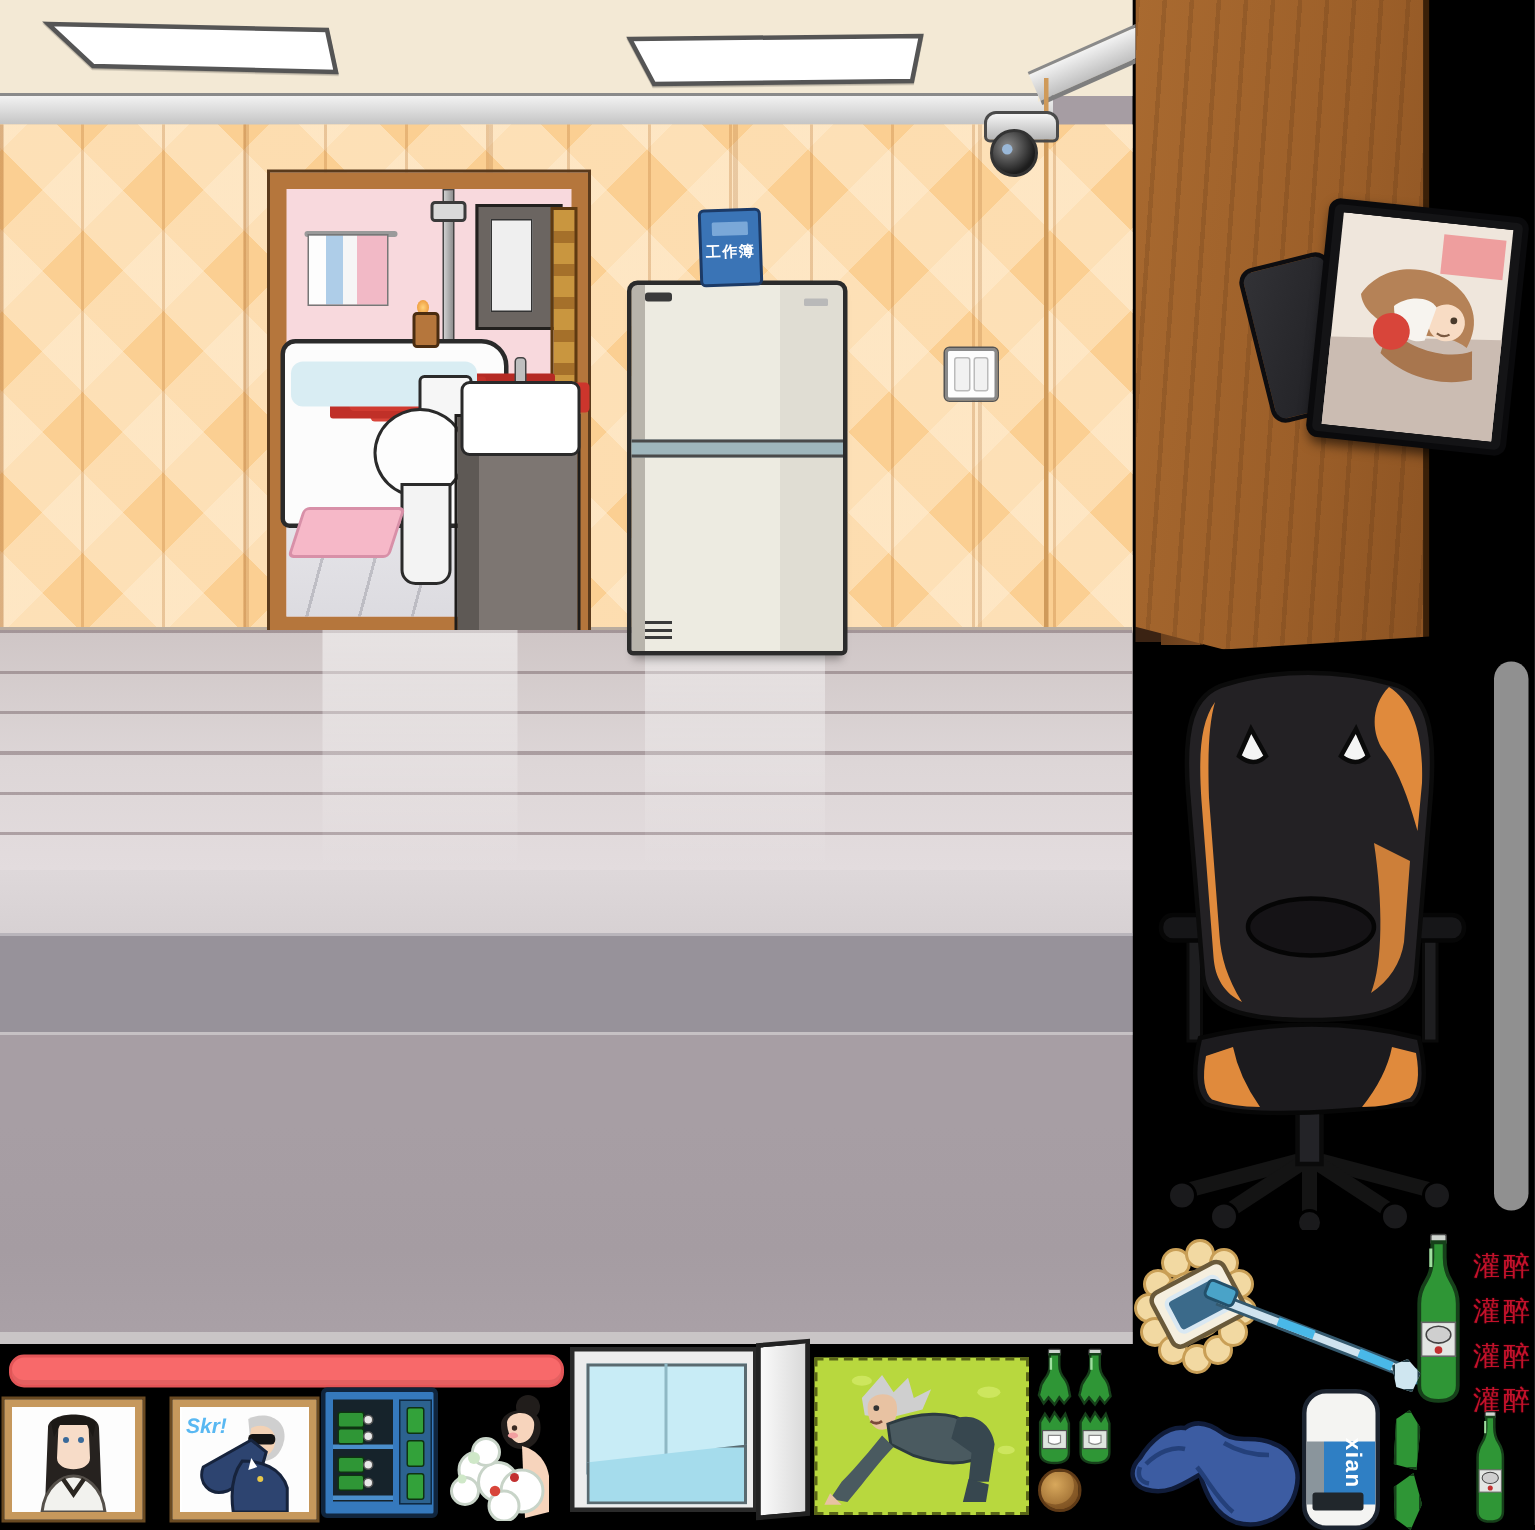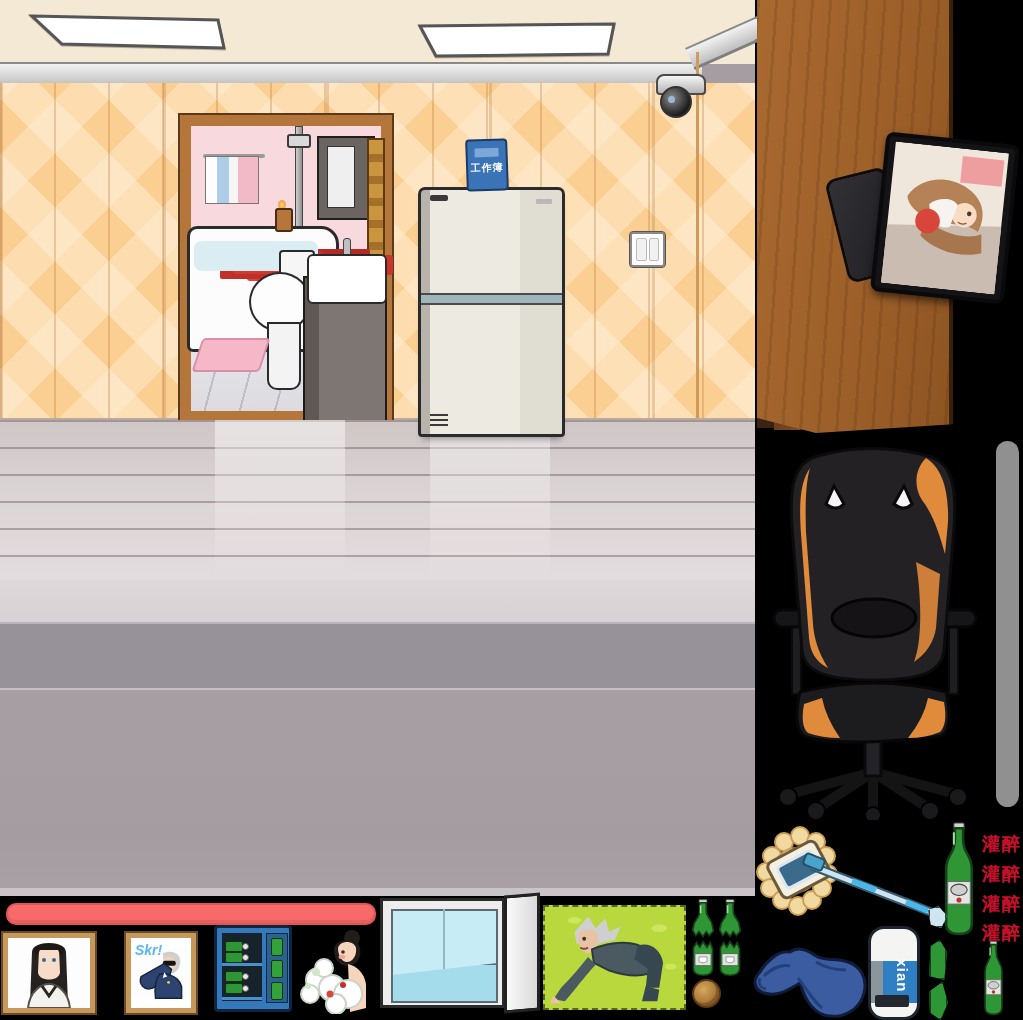--- a/index.html
+++ b/index.html
@@ -126,21 +126,21 @@
   #monitor{left:878px;top:138px;width:134px;height:160px;background:#141416;border:4px solid #0a0a0c;
     border-radius:8px;transform:rotate(6deg);padding:5px;box-sizing:border-box;
     box-shadow:2px 4px 8px rgba(0,0,0,.6);}
   #monitor-screen{width:100%;height:100%;overflow:hidden;border-radius:2px;}
 
   #gaming-chair{left:756px;top:442px;width:238px;height:378px;}
   #scrollbar{left:996px;top:441px;width:23px;height:366px;background:#909090;border-radius:12px;}
 
   #mop{left:754px;top:820px;width:200px;height:110px;}
   #beer-bottle-tall{left:941px;top:822px;width:36px;height:115px;}
-  .drunk-label{width:44px;height:24px;color:#c3112b;font-weight:bold;font-size:18px;
+  .drunk-label{width:44px;height:24px;color:#c3112b;font-weight:normal;font-size:18px;
     letter-spacing:2px;line-height:24px;text-align:center;text-shadow:0 0 1px #7a0a18;}
   #drunk-0{left:980px;top:832px;} #drunk-1{left:980px;top:862px;}
   #drunk-2{left:980px;top:892px;} #drunk-3{left:980px;top:921px;}
 
   #clothes{left:750px;top:926px;width:122px;height:94px;}
   #eraser{left:868px;top:926px;width:52px;height:94px;background:#f4f4f2;border:3px solid #1c2430;
     border-radius:16px;box-sizing:border-box;overflow:hidden;}
   #eraser-band{position:absolute;left:0;top:32px;width:100%;height:42px;background:linear-gradient(90deg,#8a959c 0 26%,#2f7fc4 26% 100%);}
   #eraser-text{position:absolute;left:14px;top:38px;color:#fff;font-weight:bold;font-size:15px;
     transform:rotate(90deg);transform-origin:center;letter-spacing:1px;}
@@ -151,21 +151,21 @@
   .green-shard{background:#2f9636;border:2px solid #16401a;}
   #shard-g1{left:929px;top:940px;width:14px;height:36px;clip-path:polygon(10% 15%,60% 0,100% 30%,85% 100%,0 90%);}
   #shard-g2{left:929px;top:982px;width:15px;height:34px;clip-path:polygon(0 25%,70% 0,100% 55%,60% 100%,5% 80%);}
   #beer-bottle-corner{left:982px;top:940px;width:23px;height:77px;}
 
   
   #health-bar{left:6px;top:903px;width:366px;height:18px;background:#f8696a;border:2px solid #e25557;
     border-radius:10px;box-shadow:inset 0 -3px 0 rgba(0,0,0,.08);}
   .frame{background:#fff;border:5px solid #c6985c;outline:2px solid #6a4a22;box-sizing:border-box;overflow:hidden;}
   #portrait-woman{left:3px;top:933px;width:92px;height:80px;}
-  #portrait-man{left:126px;top:933px;width:70px;height:80px;}
+  #portrait-man{left:115px;top:933px;width:96px;height:80px;}
   #skr-text{position:absolute;left:4px;top:4px;color:#59b8f2;font-size:14px;font-weight:bold;font-style:italic;}
 
   #bottle-fridge{left:214px;top:925px;width:78px;height:87px;background:#3579bd;border:3px solid #10253d;
     border-radius:4px;box-sizing:border-box;}
   #bf-interior{position:absolute;left:5px;top:5px;width:40px;height:68px;background:#16232b;}
   .bf-shelf{position:absolute;left:0;width:100%;height:3px;background:#4a8ecb;}
   .bf-bottle-h{position:absolute;width:16px;height:9px;background:#2f9636;border:1px solid #0f3312;border-radius:2px;}
   .bf-cap{position:absolute;width:5px;height:5px;background:#e8e8e8;border-radius:50%;border:1px solid #555;}
   #bf-door{position:absolute;left:49px;top:5px;width:20px;height:68px;background:#2c628f;border:1px solid #0f2a44;}
   .bf-bottle-v{position:absolute;width:10px;height:16px;background:#33a23a;border:1px solid #0f3312;border-radius:2px;}

